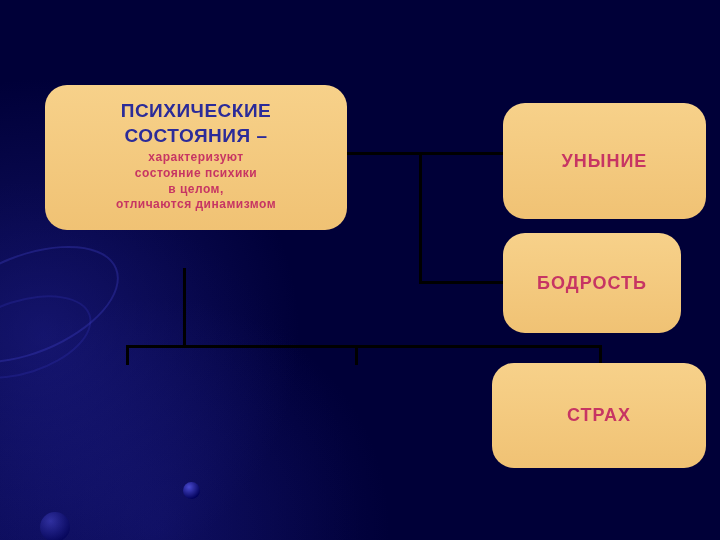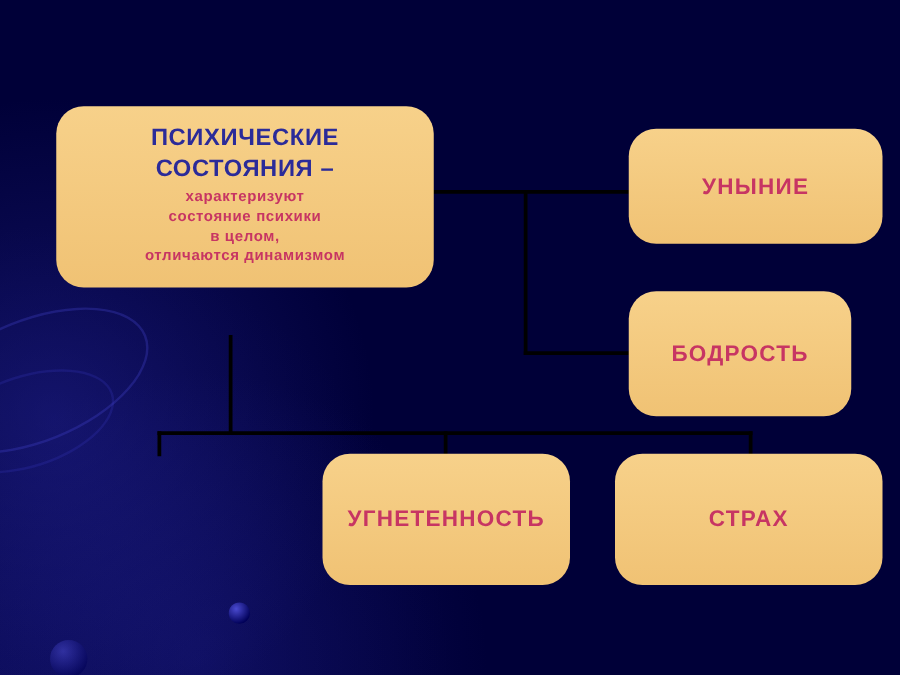--- a/index.html
+++ b/index.html
@@ -83,21 +83,21 @@
   .node {
     display: flex;
     align-items: center;
     justify-content: center;
     color: #c73563;
     font-weight: bold;
     font-size: 18px;
     letter-spacing: 1px;
     text-align: center;
   }
-  .n-unynie  { left: 503px; top: 103px; width: 203px; height: 92px; }
+  .n-unynie  { left: 503px; top: 103px; width: 203px; height: 116px; }
   .n-bodrost { left: 503px; top: 233px; width: 178px; height: 100px; }
   .n-podem   { left: 30px;  top: 363px; width: 196px; height: 105px; }
   .n-ugnet   { left: 258px; top: 363px; width: 198px; height: 105px; }
   .n-strah   { left: 492px; top: 363px; width: 214px; height: 105px; }
 </style>
 </head>
 <body>
 
 <div class="slide">
 
@@ -126,21 +126,18 @@
 
   <div class="box node n-unynie">
     <span>УНЫНИЕ</span>
   </div>
 
   <div class="box node n-bodrost">
     <span>БОДРОСТЬ</span>
   </div>
 
 
-  <div class="box node n-ugnet">
-    <span>УГНЕТЕННОСТЬ</span>
-  </div>
 
   <div class="box node n-strah">
     <span>СТРАХ</span>
   </div>
 
 </div>
 
 </body></html>

